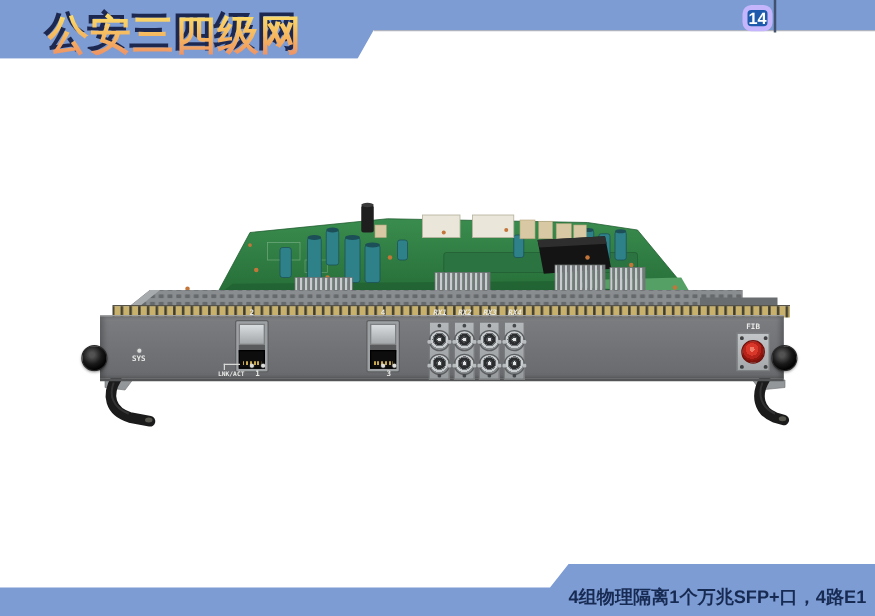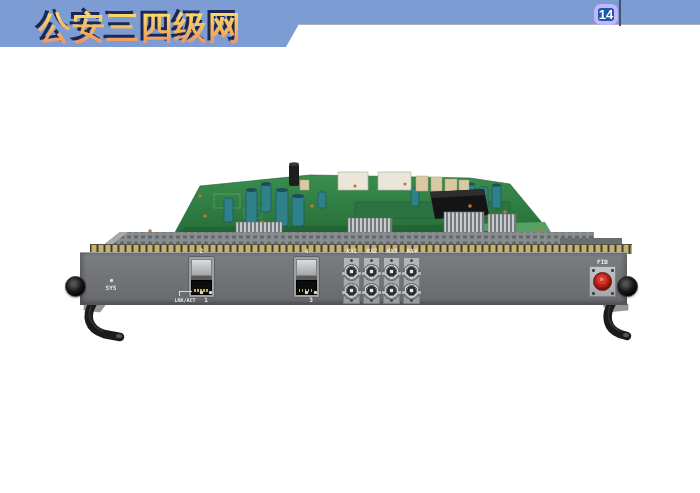--- a/index.html
+++ b/index.html
@@ -294,14 +294,17 @@
         <i class="r"></i>
       </div>
   </div>
 
   <div class="tinylabel" style="left:589px;top:259px;width:27px;">FIB</div>
   <div class="fib-plate">
     <div class="dots"></div>
     <div class="fib-red"></div>
   </div>
 
+  <div class="banner-bottom">
+    <div class="caption">4组物理隔离1个万兆SFP+口，4路E1</div>
+  </div>
 
 </div>
 
 </body></html>

